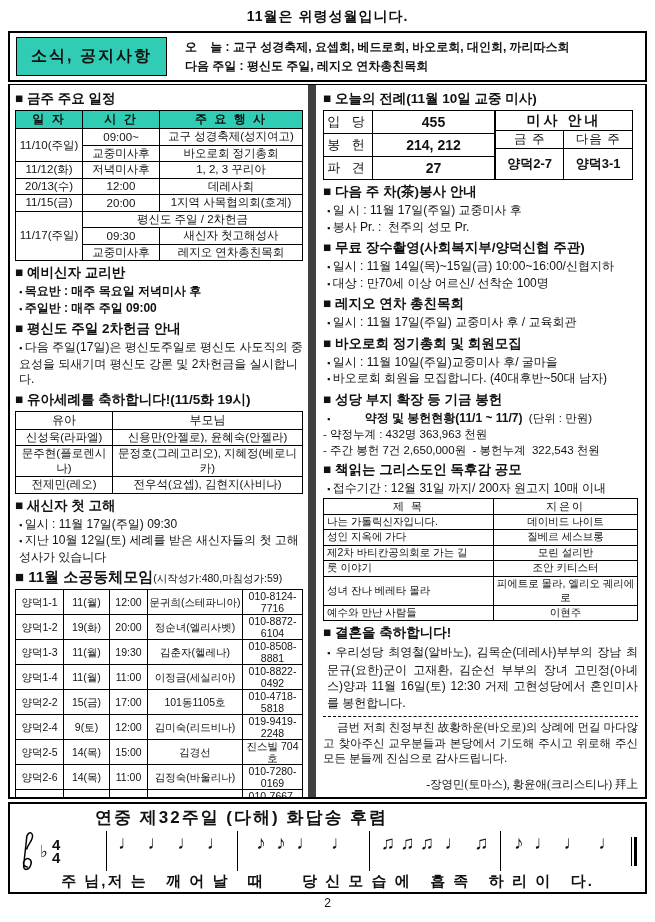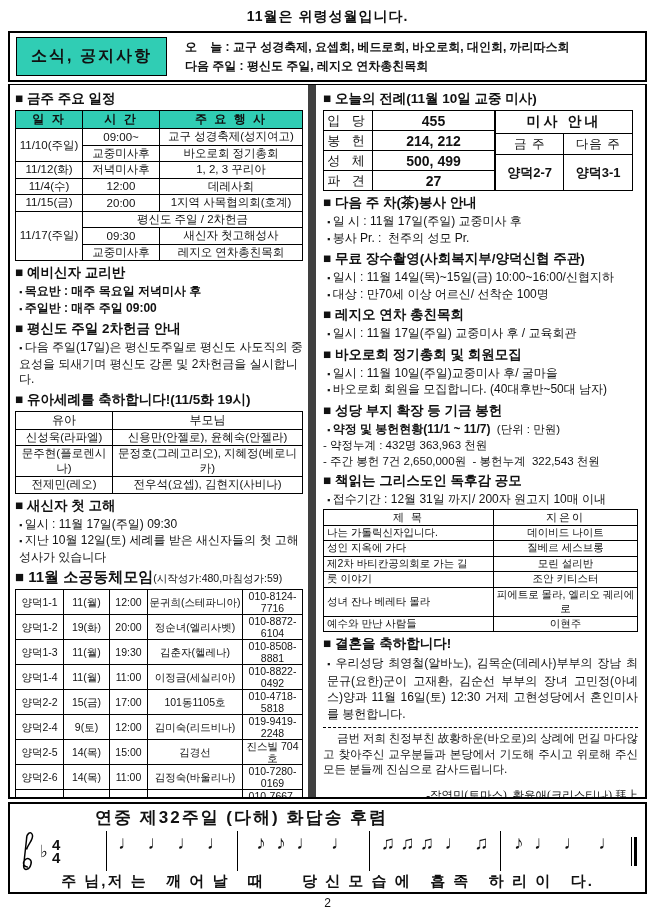--- a/index.html
+++ b/index.html
@@ -41,21 +41,21 @@
   .t-mass{width:138px;}
   .t-mass .tt{font-size:14px;font-weight:bold;letter-spacing:3px;height:19px;}
   .t-mass .hh{font-size:12.5px;height:17px;letter-spacing:1px;}
   .t-mass .vv{font-size:13px;font-weight:bold;height:30px;}
   
   .t-book th{font-size:11px;height:14px;font-weight:normal;letter-spacing:2px;}
   .t-book td{font-size:10.5px;height:14.5px;}
   .t-book td.l{text-align:left;padding-left:3px;}
   
   .fund-line{font-size:11.5px;line-height:15.5px;}
-  .fund-line .bb{font-weight:bold;font-size:12px;}
+  .fund-line .bb{font-weight:bold;font-size:12px;margin-left:32px;}
   
   .para{font-size:12px;line-height:16.5px;text-align:justify;}
   .dashline{border-top:1.5px dashed #000;margin:5px 0 3px;}
   .thanks{font-family:"Liberation Serif","DejaVu Serif",serif;font-size:11.5px;line-height:15.5px;
     text-align:justify;text-indent:14px;}
   .sig{font-family:"Liberation Serif","DejaVu Serif",serif;font-size:11.5px;text-align:right;margin-top:10px;}
   
   .music{border:2px solid #000;margin-top:3px;height:92px;position:relative;padding:2px 8px;box-sizing:border-box;}
   .music-title{font-weight:bold;font-size:17px;letter-spacing:2px;margin-left:77px;}
   .staff-row{position:relative;height:40px;display:flex;align-items:stretch;margin-top:2px;}
@@ -107,21 +107,21 @@
           <tr>
             <td>교중미사후</td>
             <td>바오로회 정기총회</td>
           </tr>
           <tr>
             <td>11/12(화)</td>
             <td>저녁미사후</td>
             <td>1, 2, 3 꾸리아</td>
           </tr>
           <tr>
-            <td>11/4(수)</td>
+            <td>20/13(수)</td>
             <td>12:00</td>
             <td>데레사회</td>
           </tr>
           <tr>
             <td>11/15(금)</td>
             <td>20:00</td>
             <td>1지역 사목협의회(호계)</td>
           </tr>
           <tr>
             <td rowspan="3">11/17(주일)</td>
@@ -257,24 +257,20 @@
       <div class="lit-wrap">
         <table class="t-stat">
           <tbody>
             <tr>
               <td class="k">입 당</td>
               <td class="v">455</td>
             </tr>
             <tr>
               <td class="k">봉 헌</td>
               <td class="v">214, 212</td>
-            </tr>
-            <tr>
-              <td class="k">성 체</td>
-              <td class="v">500, 499</td>
             </tr>
             <tr>
               <td class="k">파 견</td>
               <td class="v">27</td>
             </tr>
           </tbody>
         </table>
         <table class="t-mass">
           <tbody>
             <tr>

